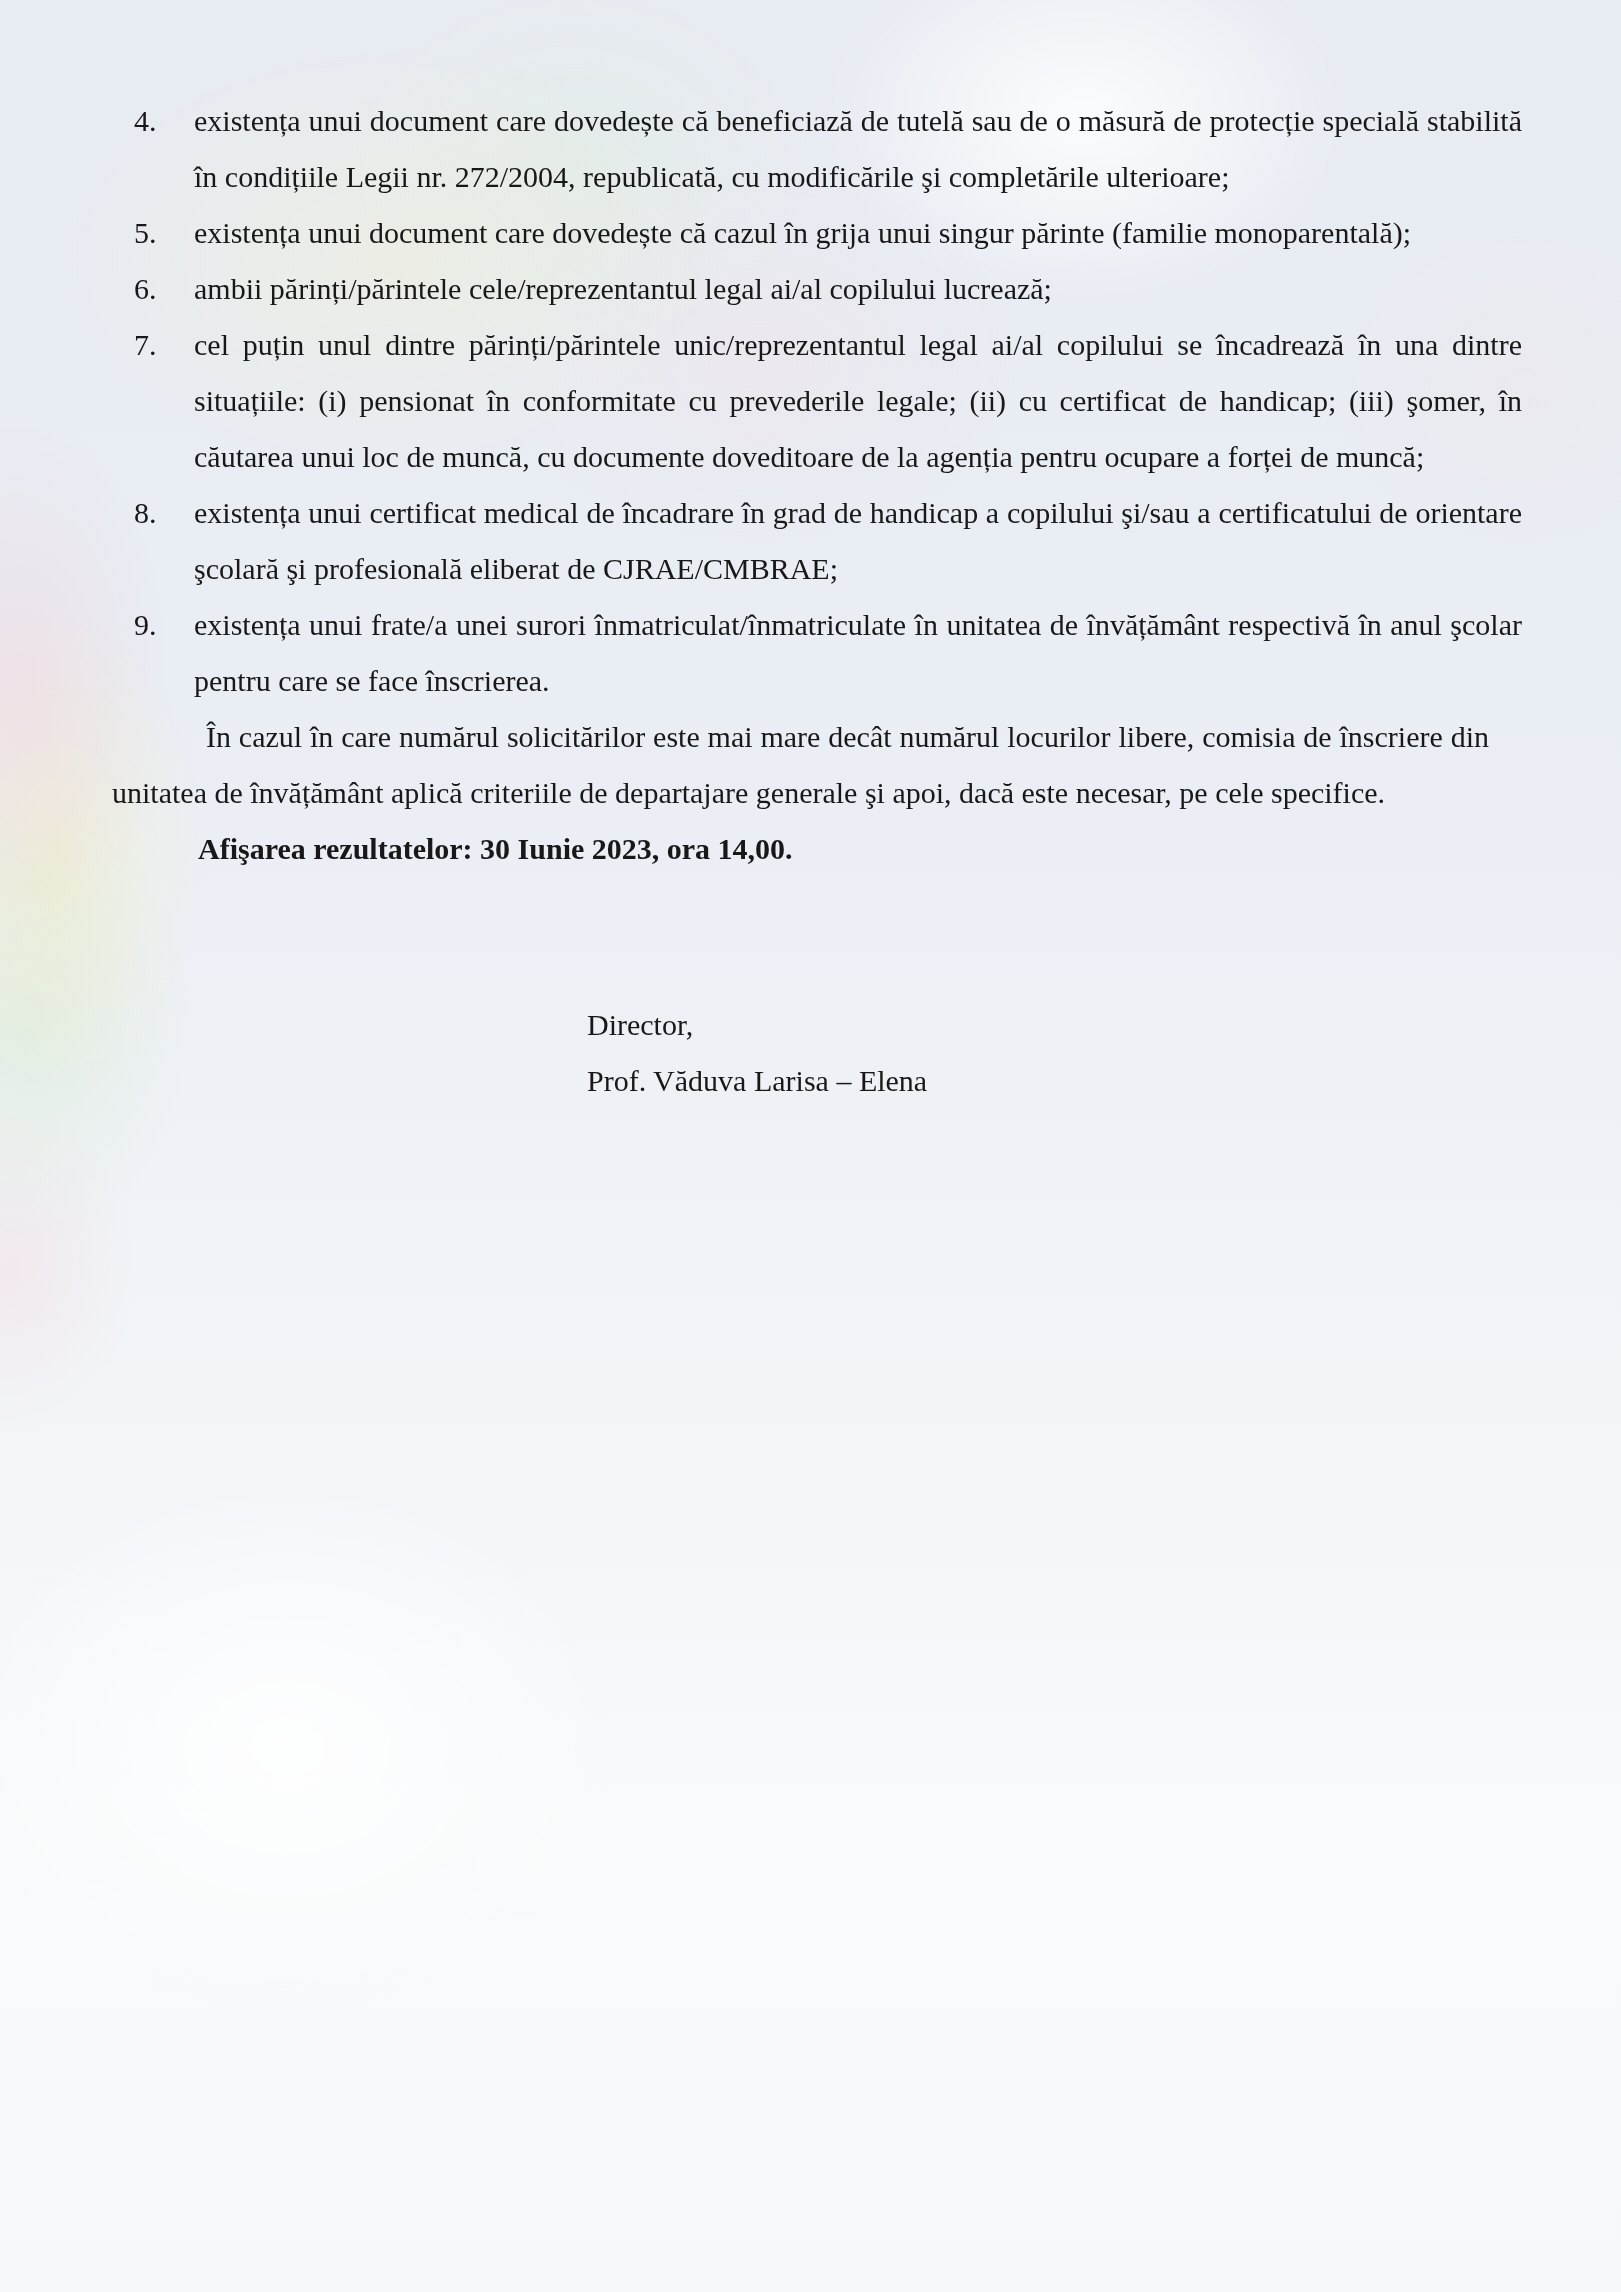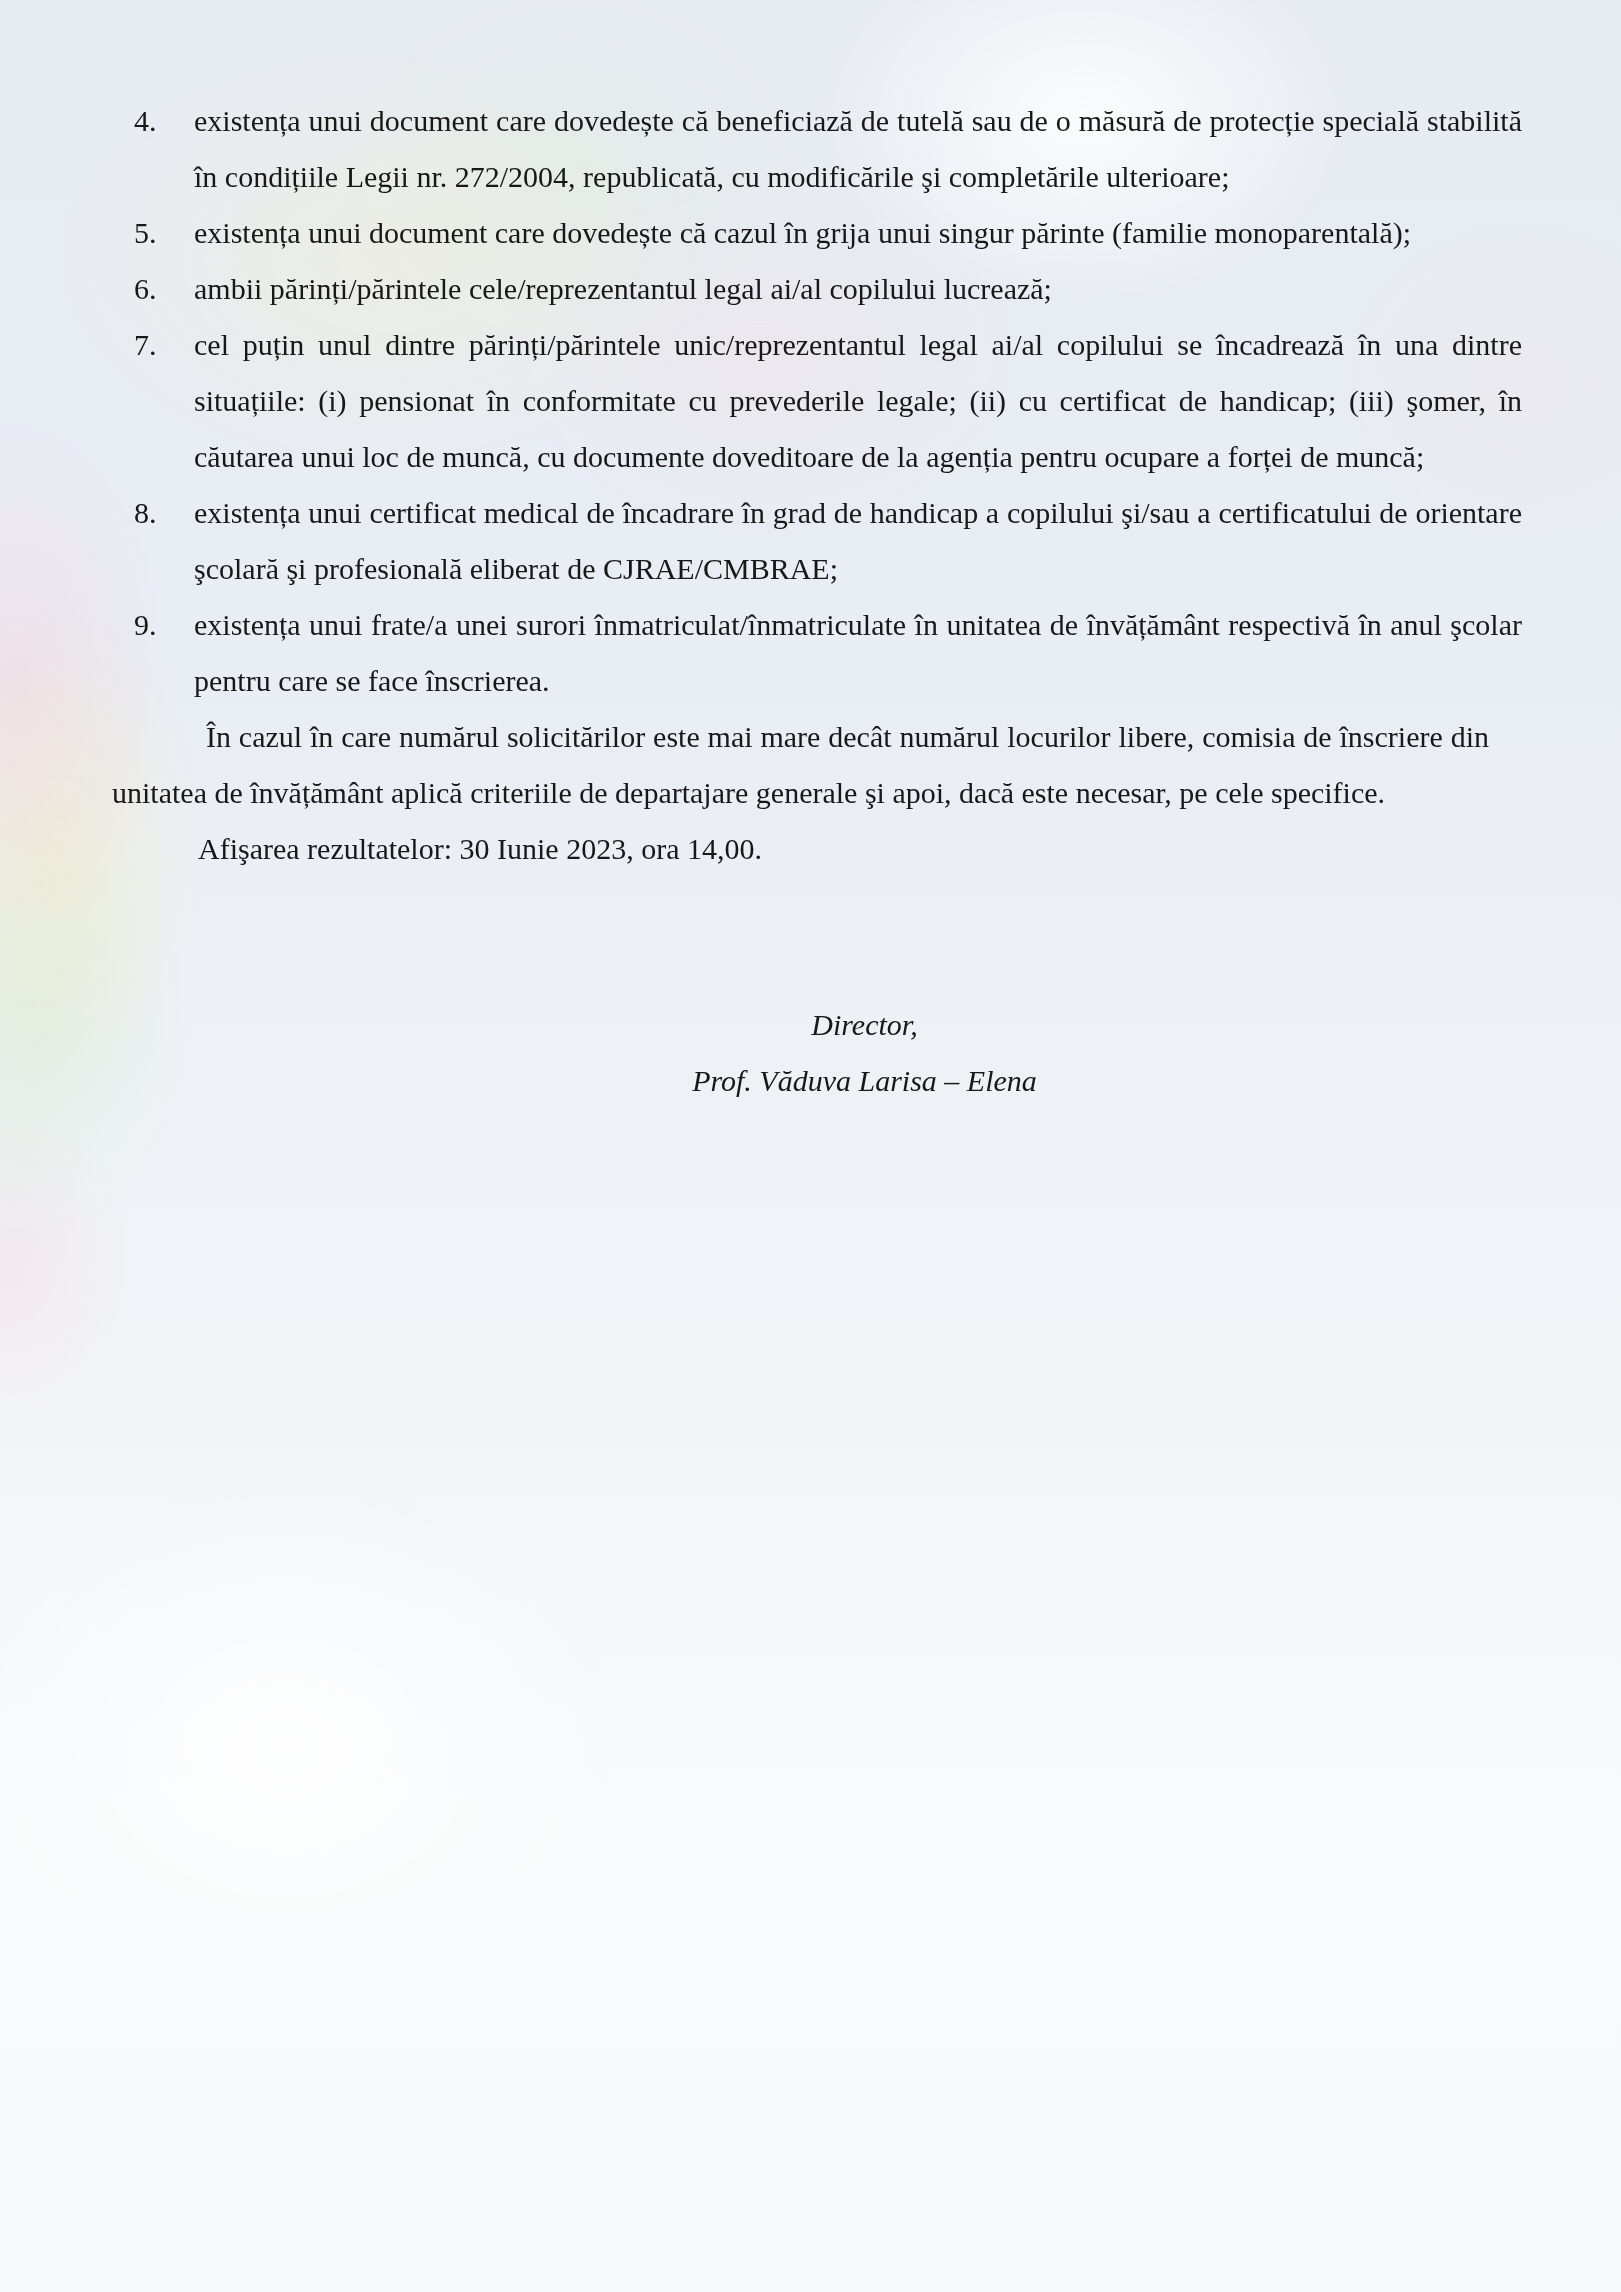--- a/index.html
+++ b/index.html
@@ -38,27 +38,27 @@
   .closing-paragraph {
     margin-left: 112px;
     width: 1377px;
     text-align: justify;
     text-indent: 94px;
   }
   .results-line {
     margin-left: 146px;
     width: 1377px;
     text-indent: 52px;
+    font-weight: bold;
   }
   .signature {
     margin-top: 120px;
     margin-left: 587px;
     width: 555px;
-    text-align: center;
-    font-style: italic;
+    text-align: left;
   }
 </style>
 </head>
 <body>
 
 <div class="content">
 
   <div class="list">
     <div class="list-item">
       <span class="num">4.</span>

